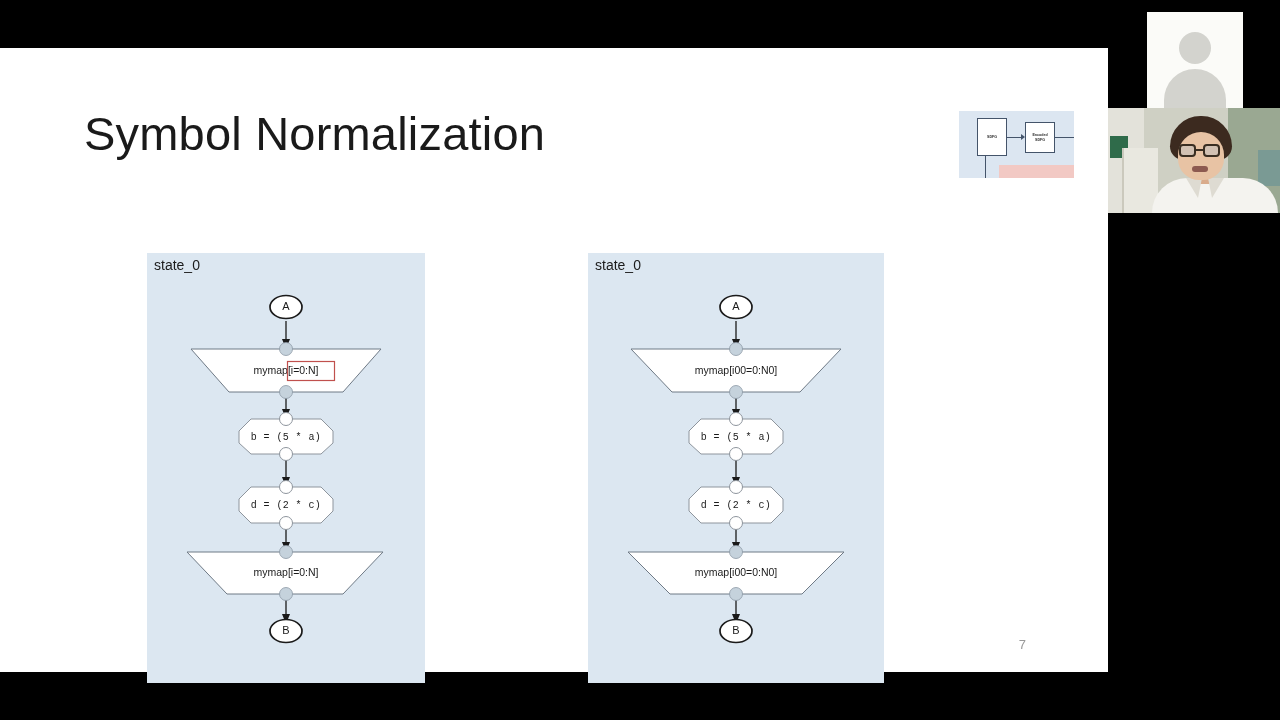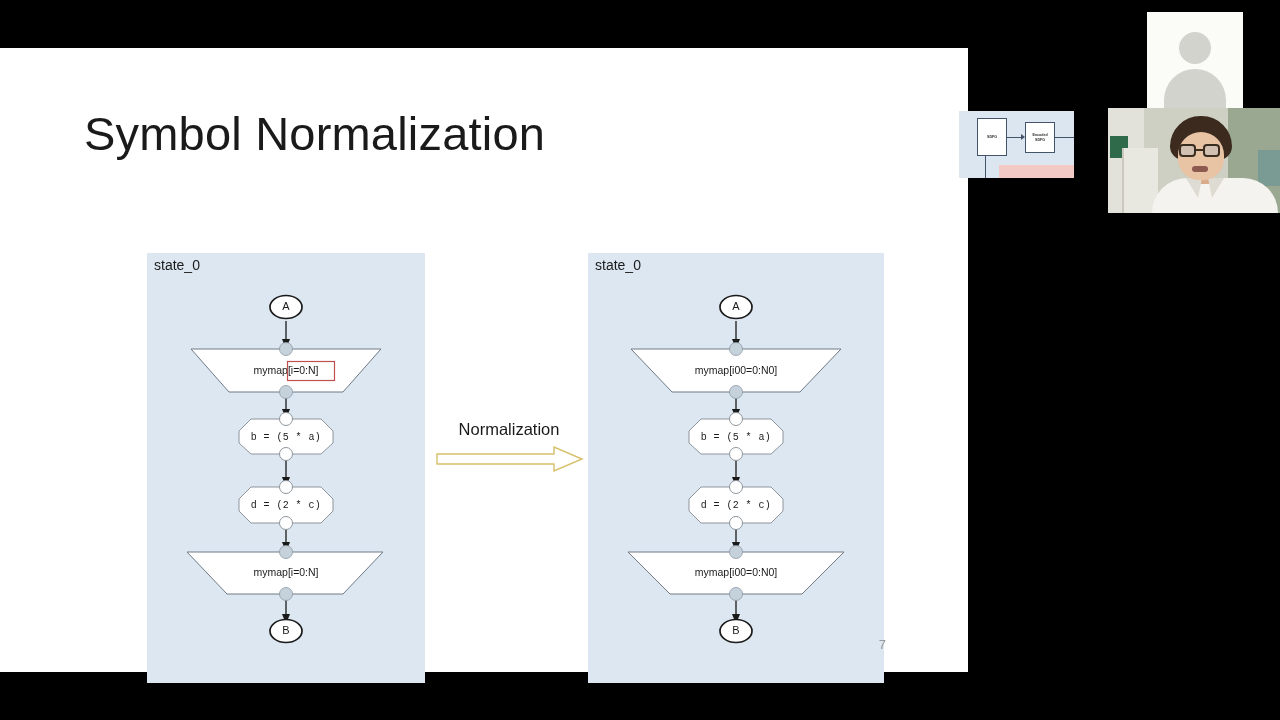--- a/index.html
+++ b/index.html
@@ -8,21 +8,21 @@
     background: #000;
     font-family: "Liberation Sans", sans-serif;
     overflow: hidden;
   }
   #stage { position: relative; width: 1280px; height: 720px; background: #000; }
 
   
   #slide {
     position: absolute;
     left: 0; top: 48px;
-    width: 968px; height: 624px;
+    width: 1108px; height: 624px;
     background: #ffffff;
   }
 
   #slide-title {
     position: absolute;
     left: 84px; top: 60px;
     font-size: 47px;
     font-weight: 400;
     color: #1a1a1a;
     letter-spacing: 0.2px;
@@ -277,26 +277,20 @@
           <circle class="conn-map" cx="139" cy="299" r="6.5"></circle>
           <circle class="conn-map" cx="139" cy="341" r="6.5"></circle>
           <text class="node-text label" x="139" y="320">mymap[i=0:N]</text>
 
           <ellipse class="shape-outline dark" cx="139" cy="378" rx="16" ry="11.5"></ellipse>
           <text class="node-text term" x="139" y="378.5">B</text>
         </svg>
       </div>
     </div>
 
-    <div id="norm-block">
-      <div id="norm-label">Normalization</div>
-      <svg id="norm-arrow" width="148" height="26" viewBox="0 0 148 26">
-        <polygon points="1,8 118,8 118,1 146,13 118,25 118,18 1,18" fill="#ffffff" stroke="#d6c06a" stroke-width="1.4"></polygon>
-      </svg>
-    </div>
 
     <div class="sdfg-panel" id="panel-right">
       <div class="state-label">state_0</div>
       <div class="graph">
         <svg width="296" height="430" viewBox="0 0 296 430">
           <line class="edge" x1="148" y1="68" x2="148" y2="88"></line>
           <polygon class="edge-head" points="148,96 144,86 152,86"></polygon>
           <line class="edge" x1="148" y1="139" x2="148" y2="158"></line>
           <polygon class="edge-head" points="148,166 144,156 152,156"></polygon>
           <line class="edge" x1="148" y1="201" x2="148" y2="227"></line>

